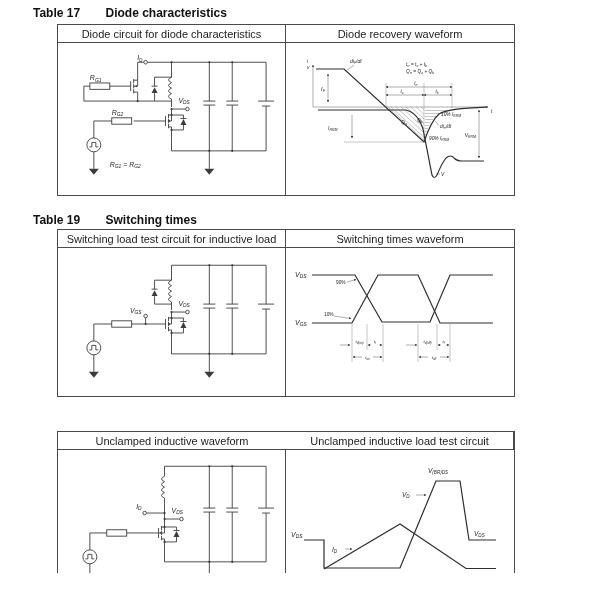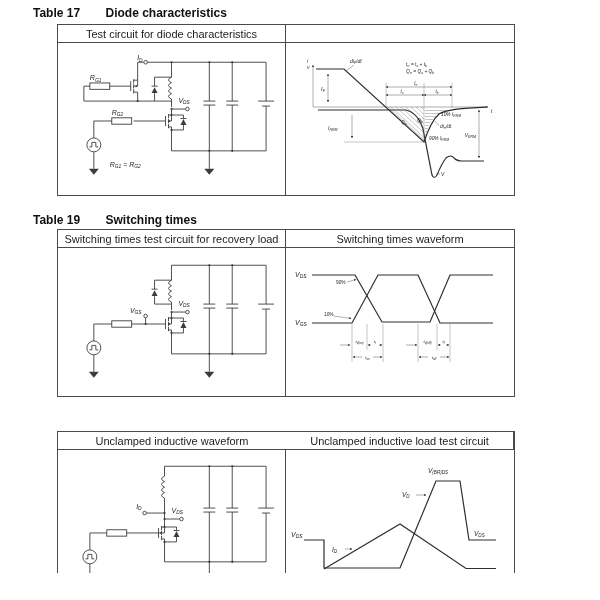--- a/index.html
+++ b/index.html
@@ -34,21 +34,22 @@
 <body>
 
 <div class="page">
 
   <div class="sec-title" style="top:6px">
     <span class="tnum">Table 17</span>
     <span class="ttxt">Diode characteristics</span>
   </div>
   <div class="tbl" style="top:24px;height:172px">
     <div class="hdr">
-      <div class="hcell cl">Test circuit for diode characteristics</div>
+      <div class="hcell cl">Diode circuit for diode characteristics</div>
+      <div class="hcell">Diode recovery waveform</div>
     </div>
     <div class="bdy" style="height:153px">
 
       <div class="bcell cl">
         <svg viewBox="0 0 228 153" preserveAspectRatio="xMidYMid meet">
           <g transform="translate(4,10)">
 
             <circle class="term" cx="84" cy="9" r="1.8"></circle>
             <path class="w" d="M86,9 H205"></path>
             <circle class="nd" cx="110" cy="9" r="1.1"></circle>
@@ -185,21 +186,21 @@
       </div>
     </div>
   </div>
 
   <div class="sec-title" style="top:213px">
     <span class="tnum">Table 19</span>
     <span class="ttxt">Switching times</span>
   </div>
   <div class="tbl" style="top:229px;height:168px">
     <div class="hdr">
-      <div class="hcell cl">Switching times test circuit for recovery load</div>
+      <div class="hcell cl">Switching load test circuit for inductive load</div>
       <div class="hcell">Switching times waveform</div>
     </div>
     <div class="bdy" style="height:149px">
 
       <div class="bcell cl">
         <svg viewBox="0 0 228 149" preserveAspectRatio="xMidYMid meet">
           <g transform="translate(4,8)">
             <path class="w" d="M110,9 H205"></path>
             <circle class="nd" cx="148" cy="9" r="1.1"></circle>
               <circle class="nd" cx="171" cy="9" r="1.1"></circle>

